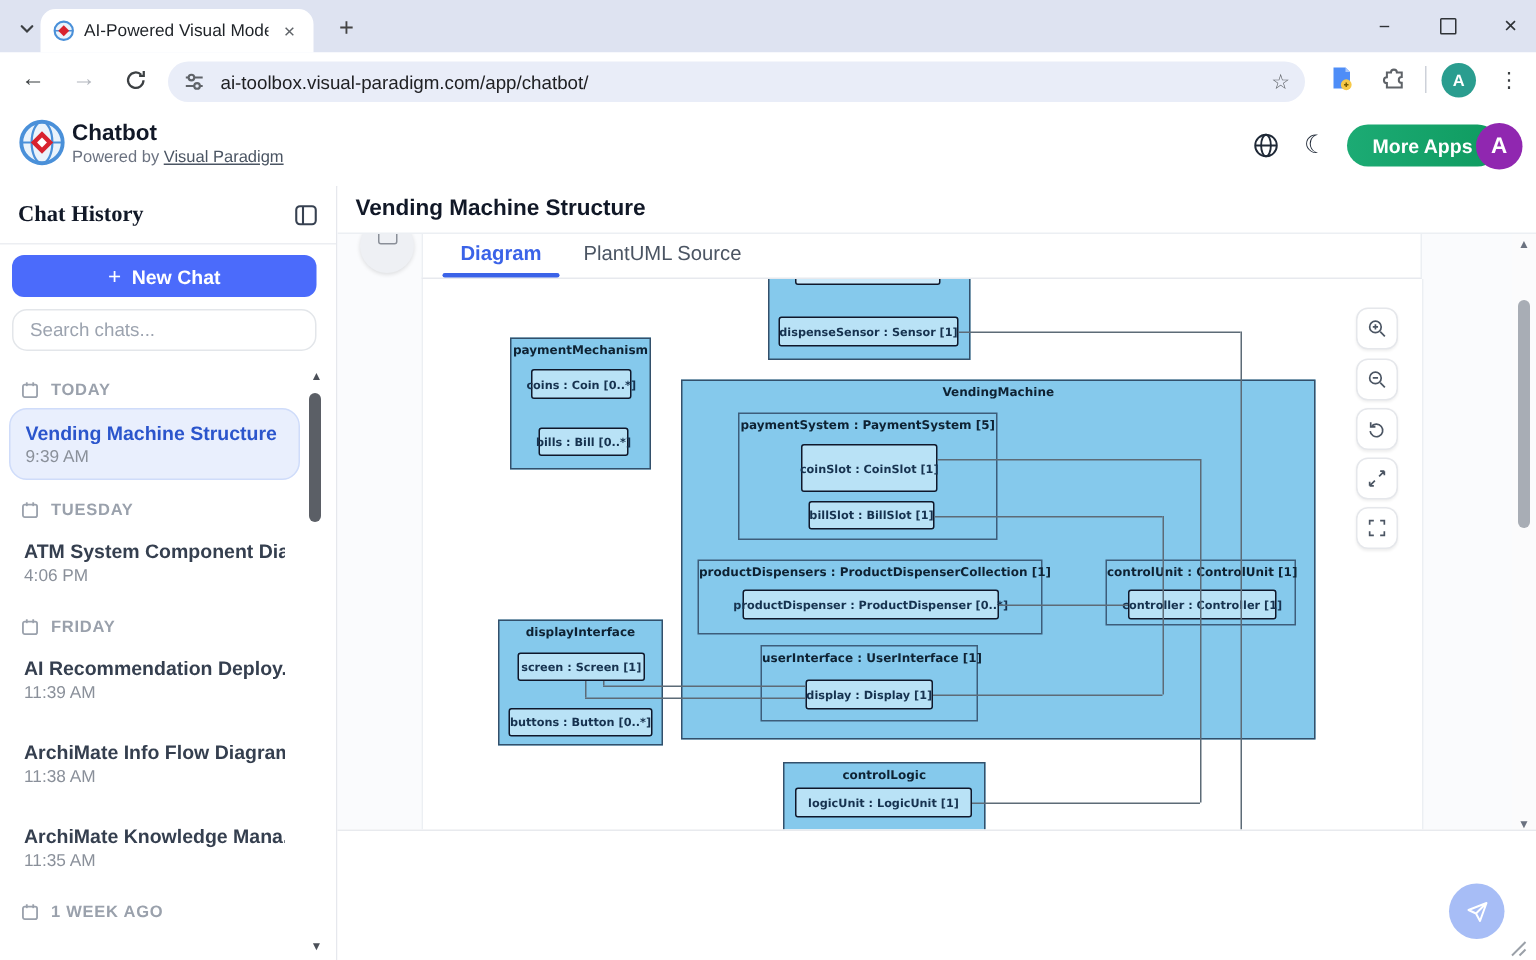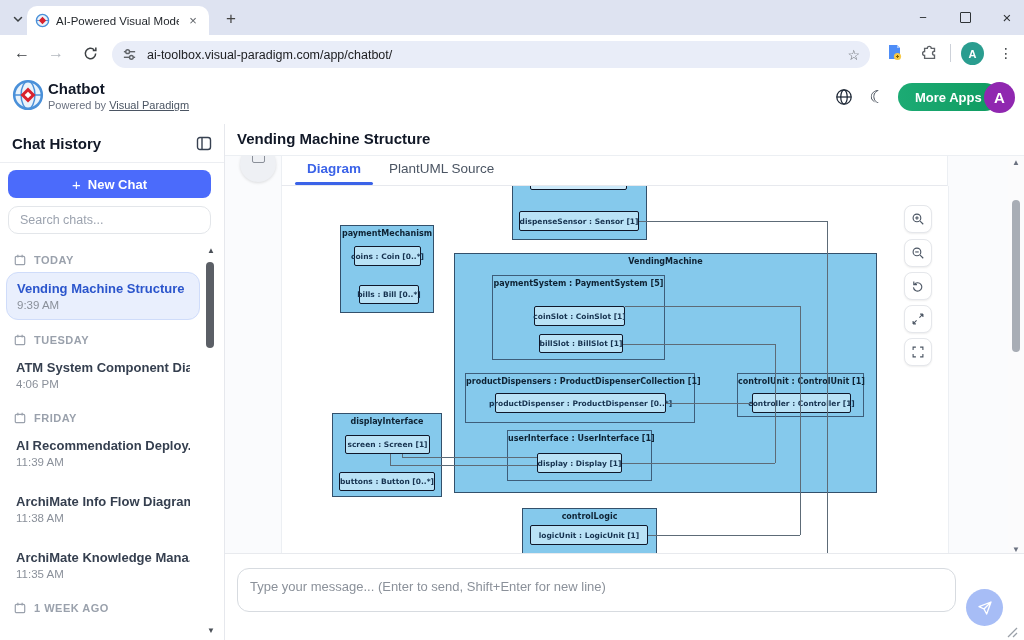--- a/index.html
+++ b/index.html
@@ -28,21 +28,21 @@
   .apphdr{left:0;top:70px;width:1024px;height:54px;background:#fff;border-bottom:1px solid #e9ebf0;}
   .brandname{left:48px;top:80px;font-size:15px;font-weight:bold;color:#111827;}
   .poweredby{left:48px;top:99px;font-size:11px;color:#6b7280;}
   .poweredby a{color:#4b5563;text-decoration:underline;text-align:center;}
   .hdric{top:86px;width:22px;height:22px;display:flex;align-items:center;justify-content:center;color:#1f2937;}
   .moreapps{left:898px;top:83px;height:28px;padding:0 17px;border-radius:15px;border:none;
     background:linear-gradient(90deg,#1cab74,#0f9b60);color:#fff;font-size:13px;font-weight:bold;display:flex;align-items:center;}
   .havatar{left:984px;top:82px;width:31px;height:31px;border-radius:50%;background:#9027b0;color:#fff;font-weight:bold;font-size:15px;display:flex;align-items:center;justify-content:center;}
   
   .sidebar{left:0;top:124px;width:225px;height:516px;background:#fff;border-right:1px solid #e6e8ed;box-sizing:border-box;}
-  .sbhdr{left:0;top:124px;width:224px;height:39px;border-bottom:1px solid #eceef2;display:flex;align-items:center;justify-content:space-between;padding:0 12px;box-sizing:border-box;}
+  .sbhdr{left:0;top:124px;width:224px;height:39px;border-bottom:1px solid #eceef2;display:flex;align-items:center;justify-content:space-between;padding:0 12px;box-sizing:border-box;font-family:Liberation Serif, serif;}
   .sbtitle{font-size:15px;font-weight:bold;color:#111827;}
   .newchat{left:8px;top:170px;width:203px;height:28px;background:#4b6bfb;border:none;border-radius:8px;color:#fff;font-size:13px;font-weight:bold;display:flex;align-items:center;justify-content:center;gap:7px;}
   .searchbox{left:8px;top:206px;width:203px;height:28px;border:1px solid #e3e6ea;border-radius:10px;box-sizing:border-box;padding:0 11px;font-size:12.5px;color:#374151;outline:none;font-family:"Liberation Sans",sans-serif;}
   .searchbox::placeholder{color:#9ca3af;}
   .sblist{left:0;top:240px;width:206px;height:400px;overflow:hidden;}
   .sbgroup{display:flex;align-items:center;gap:8px;margin:14px 0 6px 14px;color:#9aa1ac;font-size:11px;font-weight:bold;letter-spacing:.5px;}
   .sbitem{margin:4px 6px 10px 6px;padding:8px 10px;border-radius:12px;}
   .sbitem.active{background:#e9effd;border:1px solid #cfdcfa;}
   .sbit{font-size:13px;font-weight:bold;color:#353f4f;white-space:nowrap;overflow:hidden;}
   .sbitem.active .sbit{color:#2b55cc;}
@@ -266,21 +266,21 @@
     </div>
     <div class="pbox" style="left:72px;top:60px;width:67px;height:20px">coins : Coin [0..*]</div>
     <div class="pbox" style="left:77px;top:99px;width:60px;height:19px">bills : Bill [0..*]</div>
 
     <div class="obox" style="left:172px;top:67px;width:423px;height:240px">
       <div class="btitle">VendingMachine</div>
     </div>
     <div class="mbox" style="left:210px;top:89px;width:173px;height:85px">
       <div class="btitle">paymentSystem : PaymentSystem [5]</div>
     </div>
-    <div class="pbox" style="left:252px;top:120px;width:91px;height:20px">coinSlot : CoinSlot [1]</div>
+    <div class="pbox" style="left:252px;top:110px;width:91px;height:32px">coinSlot : CoinSlot [1]</div>
     <div class="pbox" style="left:257px;top:148px;width:84px;height:19px">billSlot : BillSlot [1]</div>
 
     <div class="mbox" style="left:183px;top:187px;width:230px;height:50px">
       <div class="btitle">productDispensers : ProductDispenserCollection [1]</div>
     </div>
     <div class="pbox" style="left:213px;top:207px;width:171px;height:20px">productDispenser : ProductDispenser [0..*]</div>
 
     <div class="mbox" style="left:455px;top:187px;width:127px;height:44px">
       <div class="btitle">controlUnit : ControlUnit [1]</div>
     </div>
@@ -349,21 +349,20 @@
         <path d="M3 7V3h4M13 3h4v4M17 13v4h-4M7 17H3v-4"></path>
       </svg>
   </div>
 
   <div class="d scrolltrack"></div>
   <div class="d marr" style="top:158px">▲</div>
   <div class="d mthumb"></div>
   <div class="d marr" style="top:545px">▼</div>
 
   <div class="d composer"></div>
-  <textarea class="d msgbox" placeholder="Type your message... (Enter to send, Shift+Enter for new line)" style=""></textarea>
   <button class="d sendbtn">
     <svg width="16" height="16" viewBox="0 0 24 24" fill="none" stroke="#fff" stroke-width="2" stroke-linejoin="round">
         <path d="M21 3 L10.5 13.5 M21 3 L14.5 21 L10.5 13.5 L3 10 Z"></path>
       </svg>
   </button>
   <div class="d resizegrip">
     <svg width="14" height="12" viewBox="0 0 14 12" stroke="#9aa0a8" stroke-width="1.3">
         <line x1="4" y1="11" x2="13" y2="2"></line>
         <line x1="9" y1="11" x2="13" y2="7"></line>
       </svg>

